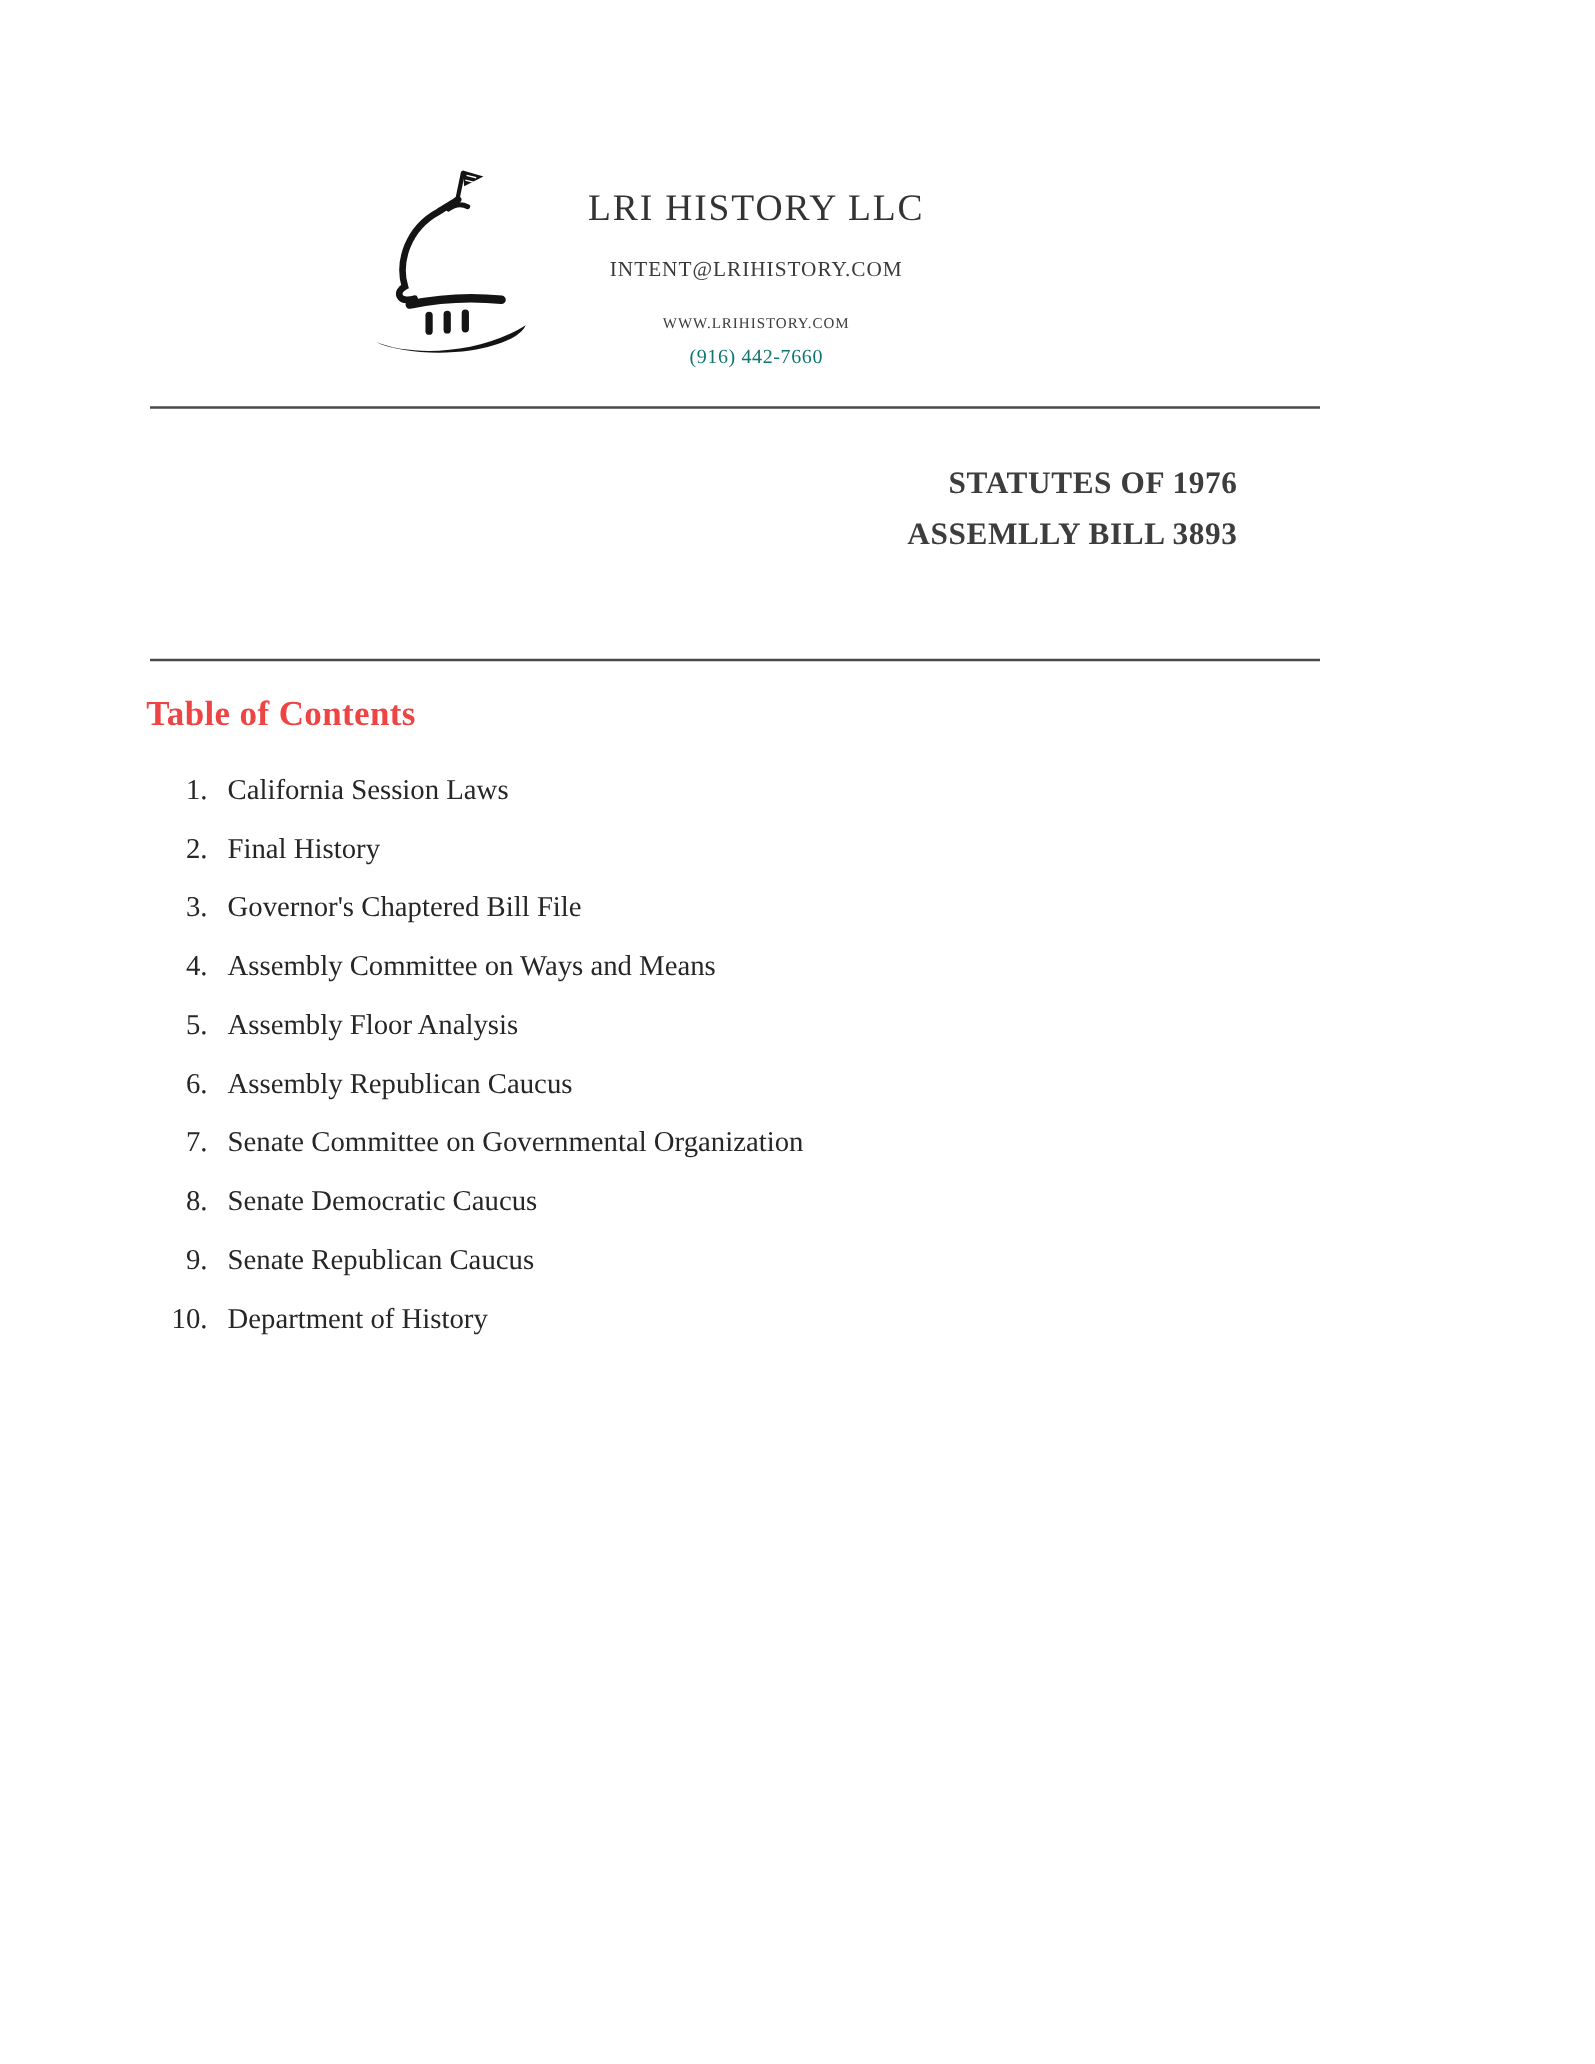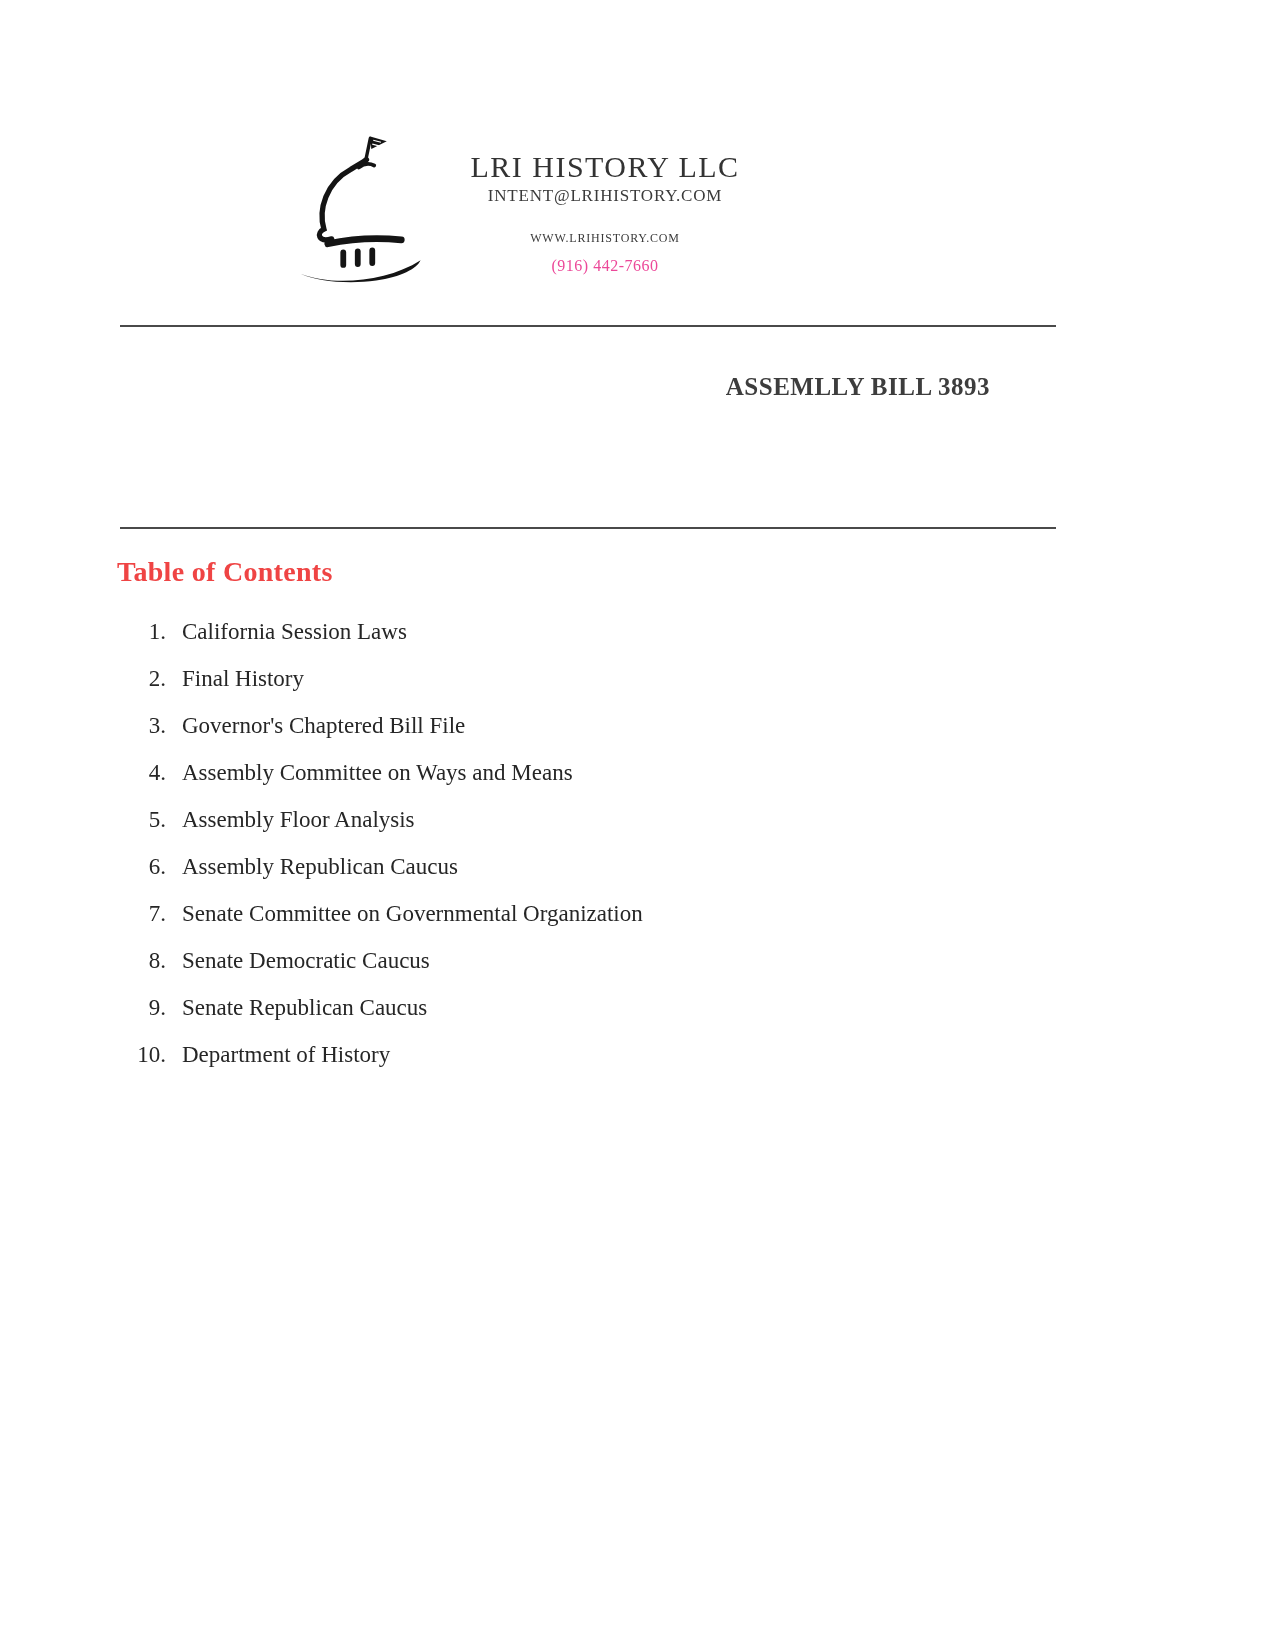--- a/index.html
+++ b/index.html
@@ -30,39 +30,39 @@
     left: 420px;
     top: 150px;
     width: 370px;
     text-align: center;
     color: #2e2e2e;
   }
   .org-name {
     font-size: 30px;
     letter-spacing: 1.5px;
     color: #333333;
-    margin-bottom: 2px;
+    margin-bottom: 22px;
     white-space: nowrap;
   }
   .org-email {
     font-size: 17px;
     letter-spacing: 0.8px;
     margin-bottom: 25px;
     color: #3a3a3a;
   }
   .org-site {
     font-size: 12px;
     letter-spacing: 0.8px;
     margin-bottom: 11px;
     color: #3a3a3a;
   }
   .org-phone {
     font-size: 16px;
     letter-spacing: 0.5px;
-    color: #ec4899;
+    color: #0f766e;
   }
 
   .rule {
     position: absolute;
     left: 120px;
     width: 936px;
     border-top: 2px solid #4a4a4a;
     height: 0;
   }
   .rule-top { top: 325px; }
@@ -149,20 +149,21 @@
     <div class="org-name">LRI HISTORY LLC</div>
     <div class="org-email">INTENT@LRIHISTORY.COM</div>
     <div class="org-site">WWW.LRIHISTORY.COM</div>
     <div class="org-phone">(916) 442-7660</div>
   </div>
 
   <div class="rule rule-top"></div>
   <div class="rule rule-bottom"></div>
 
   <div class="statutes-block">
+    <div class="line">STATUTES OF 1976</div>
     <div class="line">ASSEMLLY BILL 3893</div>
   </div>
 
   <div class="toc-title">Table of Contents</div>
 
   <div class="toc-list">
     <div class="toc-item">
       <span class="toc-num">1.</span>
       <span class="toc-label">California Session Laws</span>
     </div>

